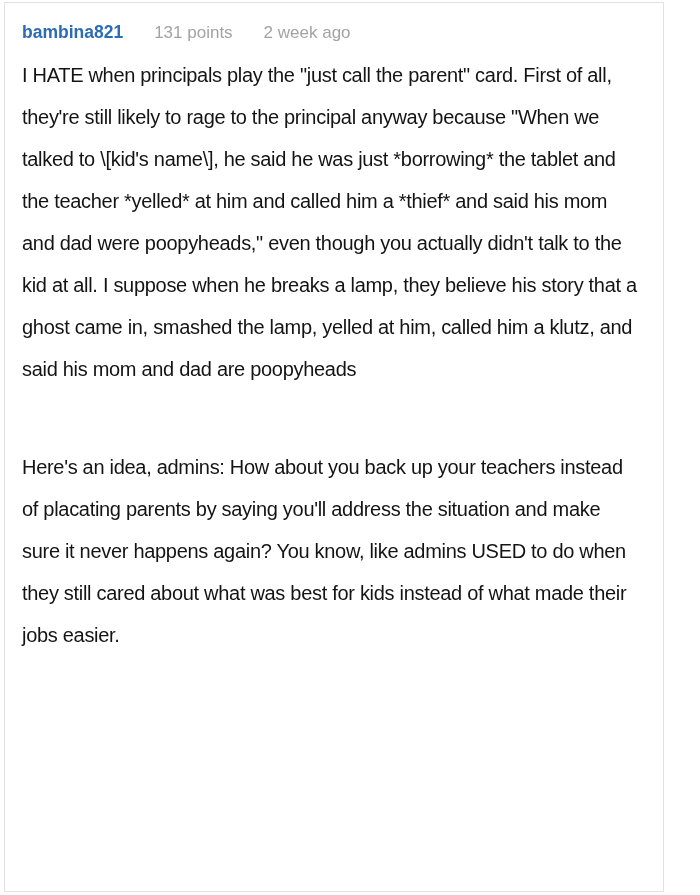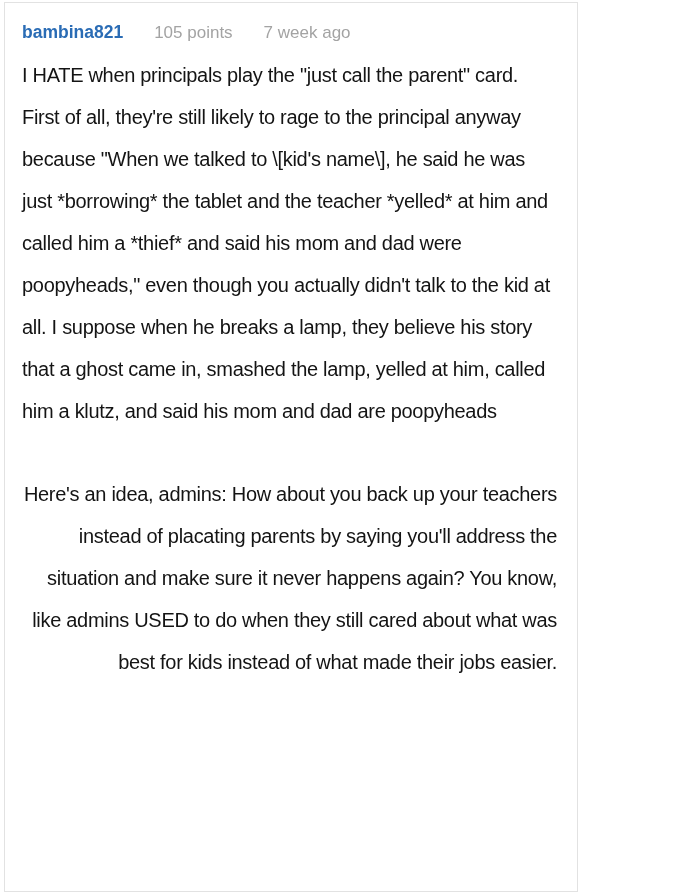--- a/index.html
+++ b/index.html
@@ -14,21 +14,21 @@
     width: 700px;
     height: 895px;
     background: var(--bg);
     font-family: "Liberation Sans", sans-serif;
     overflow: hidden;
   }
   .comment-card {
     position: absolute;
     left: 4px;
     top: 2px;
-    width: 574px;
+    width: 660px;
     height: 890px;
     background: var(--bg);
     border: 1px solid var(--border);
     padding: 17px 20px 0 17px;
     overflow: hidden;
   }
   .comment-header {
     display: flex;
     align-items: baseline;
     gap: 31px;
@@ -47,30 +47,29 @@
     font-weight: normal;
   }
   .comment-body {
     margin-top: 9px;
     color: var(--body);
     font-size: 20px;
     line-height: 42px;
     letter-spacing: -0.3px;
   }
   .comment-body p + p {
-    margin-top: 41px;
-    text-align: right;
+    margin-top: 56px;
   }
 </style>
 </head>
 <body>
 
 <div class="comment-card">
   <div class="comment-header">
     <a class="username">bambina821</a>
-    <span class="meta">105 points</span>
-    <span class="meta">7 week ago</span>
+    <span class="meta">131 points</span>
+    <span class="meta">2 week ago</span>
   </div>
   <div class="comment-body">
     <p>I HATE when principals play the "just call the parent" card. First of all, they're still likely to rage to the principal anyway because "When we talked to \[kid's name\], he said he was just *borrowing* the tablet and the teacher *yelled* at him and called him a *thief* and said his mom and dad were poopyheads," even though you actually didn't talk to the kid at all. I suppose when he breaks a lamp, they believe his story that a ghost came in, smashed the lamp, yelled at him, called him a klutz, and said his mom and dad are poopyheads</p>
     <p>Here's an idea, admins: How about you back up your teachers instead of placating parents by saying you'll address the situation and make sure it never happens again? You know, like admins USED to do when they still cared about what was best for kids instead of what made their jobs easier.</p>
   </div>
 </div>
 
 </body></html>

